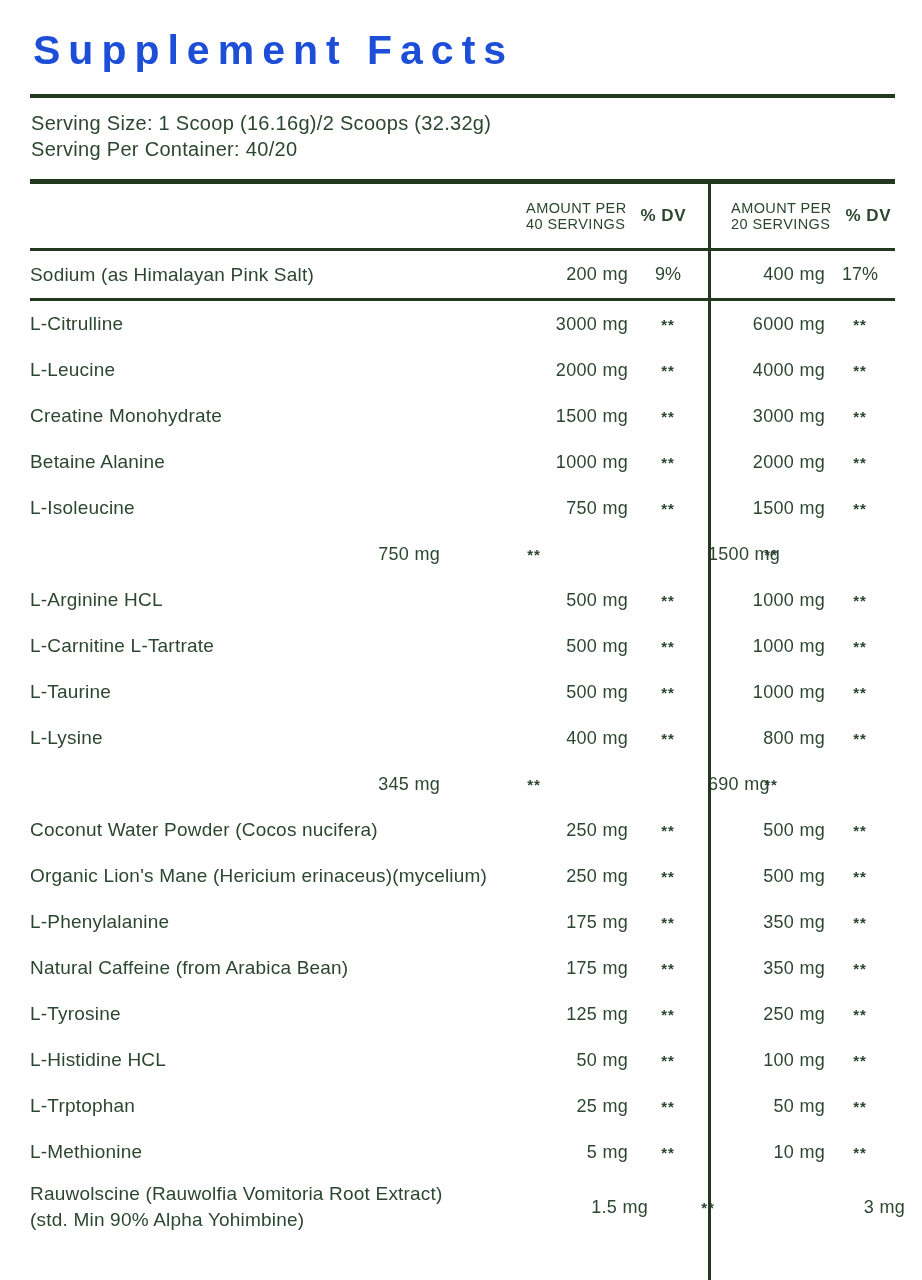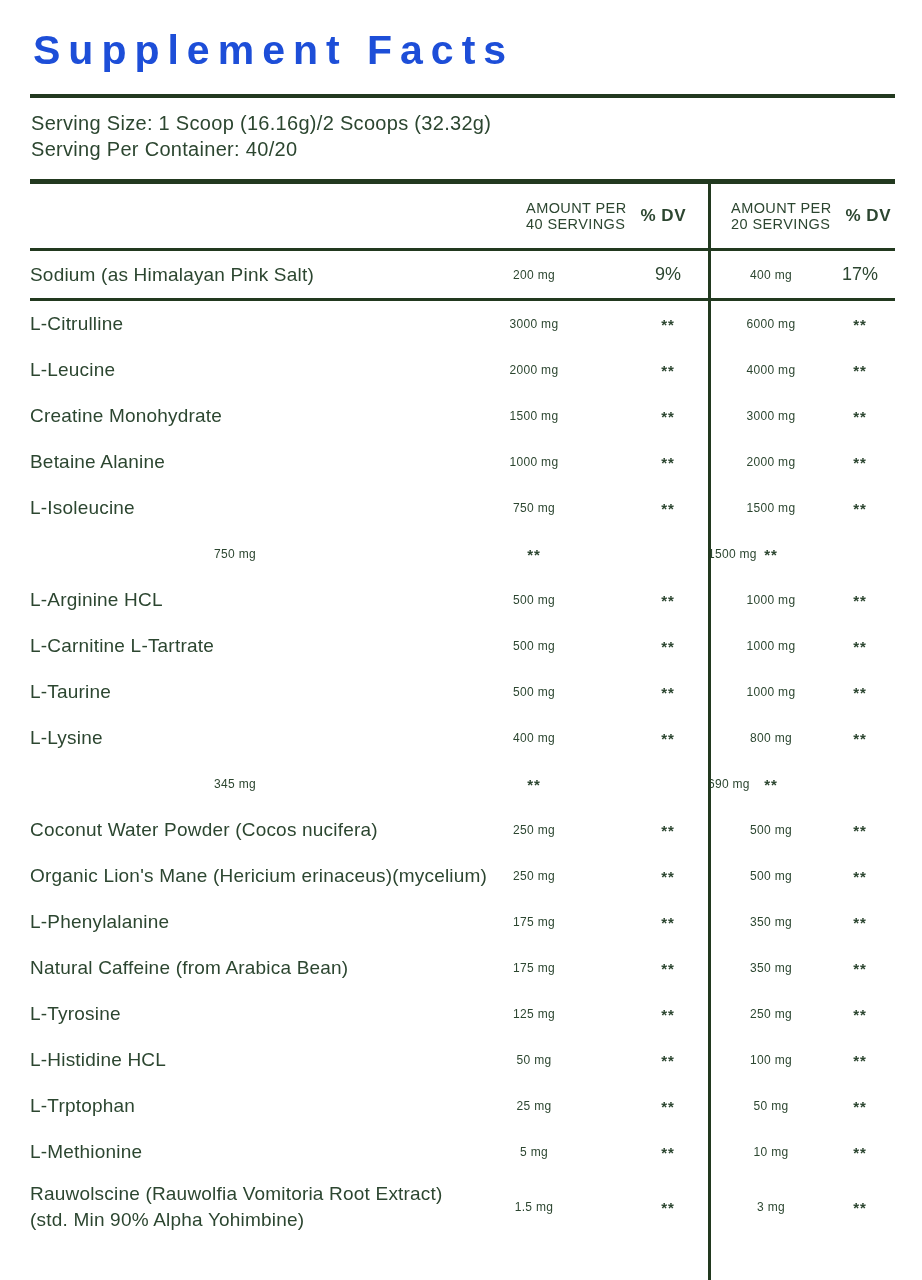--- a/index.html
+++ b/index.html
@@ -61,24 +61,24 @@
   
   .row {
     display: grid;
     grid-template-columns: 410px 188px 80px 9px 108px 70px;
     align-items: center;
     min-height: 46px;
   }
   .row.sodium { min-height: 47px; }
   .cell.name { font-size: 19px; letter-spacing: 0.2px; white-space: nowrap; line-height: 26px; }
   .cell.name .note { display: block; }
-  .cell.amt { font-size: 12px; text-align: center; white-space: nowrap; letter-spacing: 0.3px; }
+  .cell.amt { font-size: 18px; text-align: right; white-space: nowrap; letter-spacing: 0.3px; }
   .cell.dv { font-size: 18px; text-align: center; }
   .cell.dv.ast { font-size: 15px; font-weight: bold; letter-spacing: 1px; }
-  .row.tall { padding: 6px 0; }
+  .row.tall { padding: 6px 0; gap: 20px; }
 </style>
 </head>
 <body>
 
 <div class="page">
 
   <div class="title">Supplement Facts</div>
   <div class="rule title-rule"></div>
 
   <div class="serving">

